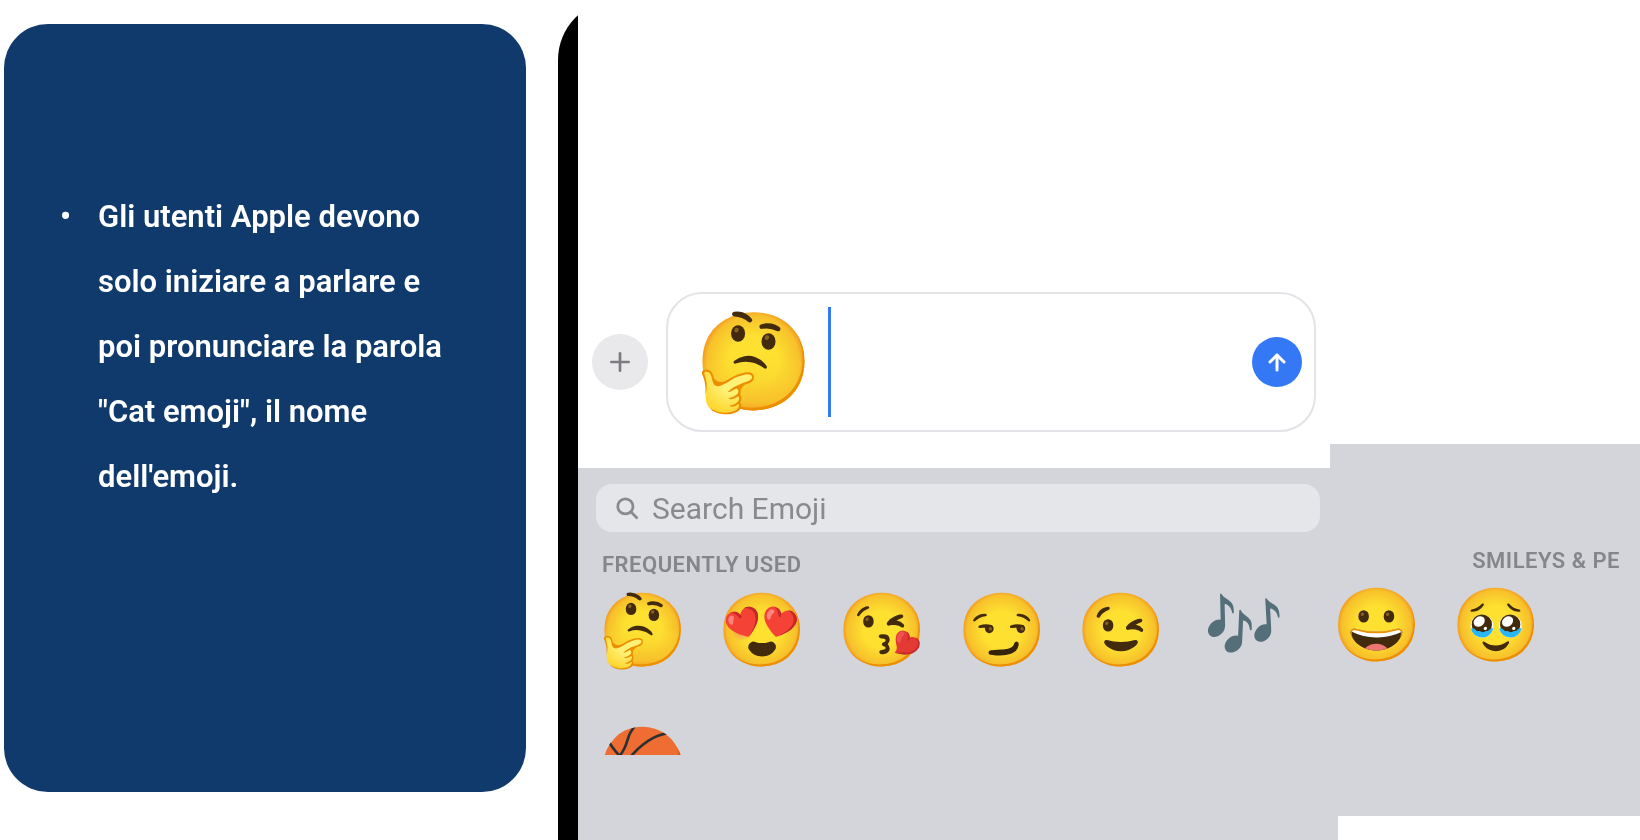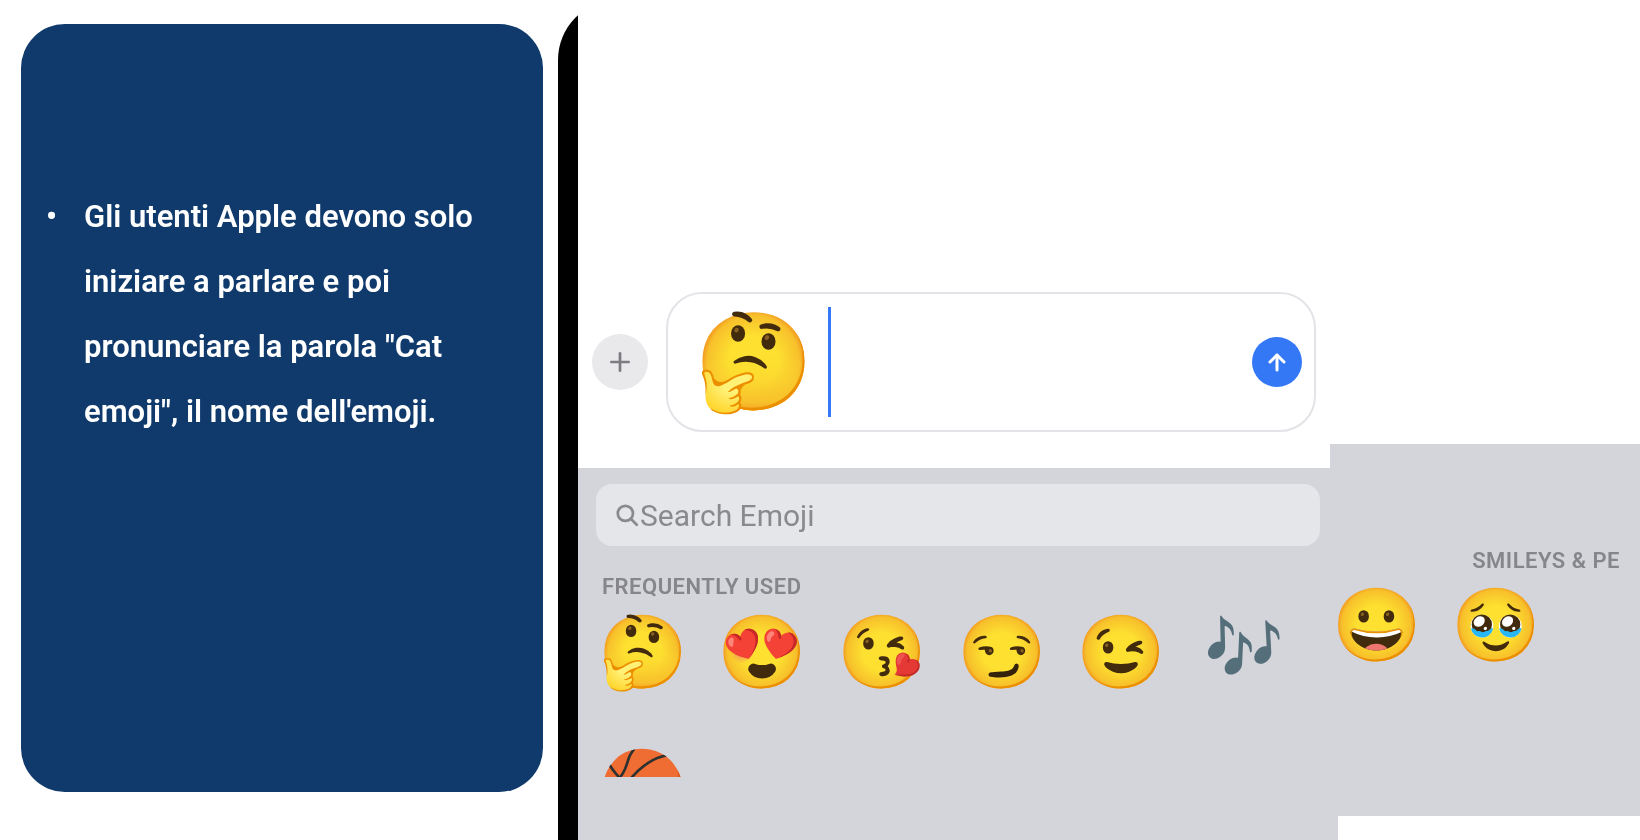--- a/index.html
+++ b/index.html
@@ -6,28 +6,28 @@
     body {
       font-family: -apple-system, BlinkMacSystemFont, "Segoe UI", Roboto, sans-serif;
       width: 1640px;
       height: 840px;
       background: #ffffff;
       position: relative;
       overflow: hidden;
     }
     .sidebar-card {
       position: absolute;
-      left: 21px;
+      left: 4px;
       top: 24px;
       width: 522px;
       height: 768px;
       background: #0f3a6b;
       border-radius: 44px;
       color: #fff;
-      padding: 160px 56px 0 25px;
+      padding: 160px 56px 0 56px;
     }
     .sidebar-card ul { list-style: none; }
     .sidebar-card li {
       position: relative;
       padding-left: 38px;
       font-size: 31px;
       font-weight: 600;
       line-height: 2.1;
     }
     .sidebar-card li::before {
@@ -133,37 +133,38 @@
     .keyboard {
       position: absolute;
       left: 0;
       right: 0;
       top: 468px;
       bottom: 0;
       background: #d3d5db;
       padding: 16px 18px 0 18px;
     }
     .search-bar {
-      height: 62px;
+      height: 48px;
       background: #e5e6ea;
       border-radius: 16px;
       display: flex;
       align-items: center;
       padding: 0 18px;
+      gap: 12px;
     }
     .search-bar svg { width: 26px; height: 26px; flex-shrink: 0; }
     .search-placeholder {
       color: #8a8a8e;
       font-size: 30px;
       font-weight: 400;
     }
     .section-labels {
       display: flex;
       justify-content: space-between;
-      margin-top: 28px;
+      margin-top: 20px;
       padding: 0 6px;
     }
     .section-label {
       color: #86868a;
       font-size: 22px;
       font-weight: 600;
       letter-spacing: 0.5px;
     }
     .emoji-grid {
       margin-top: 18px;

